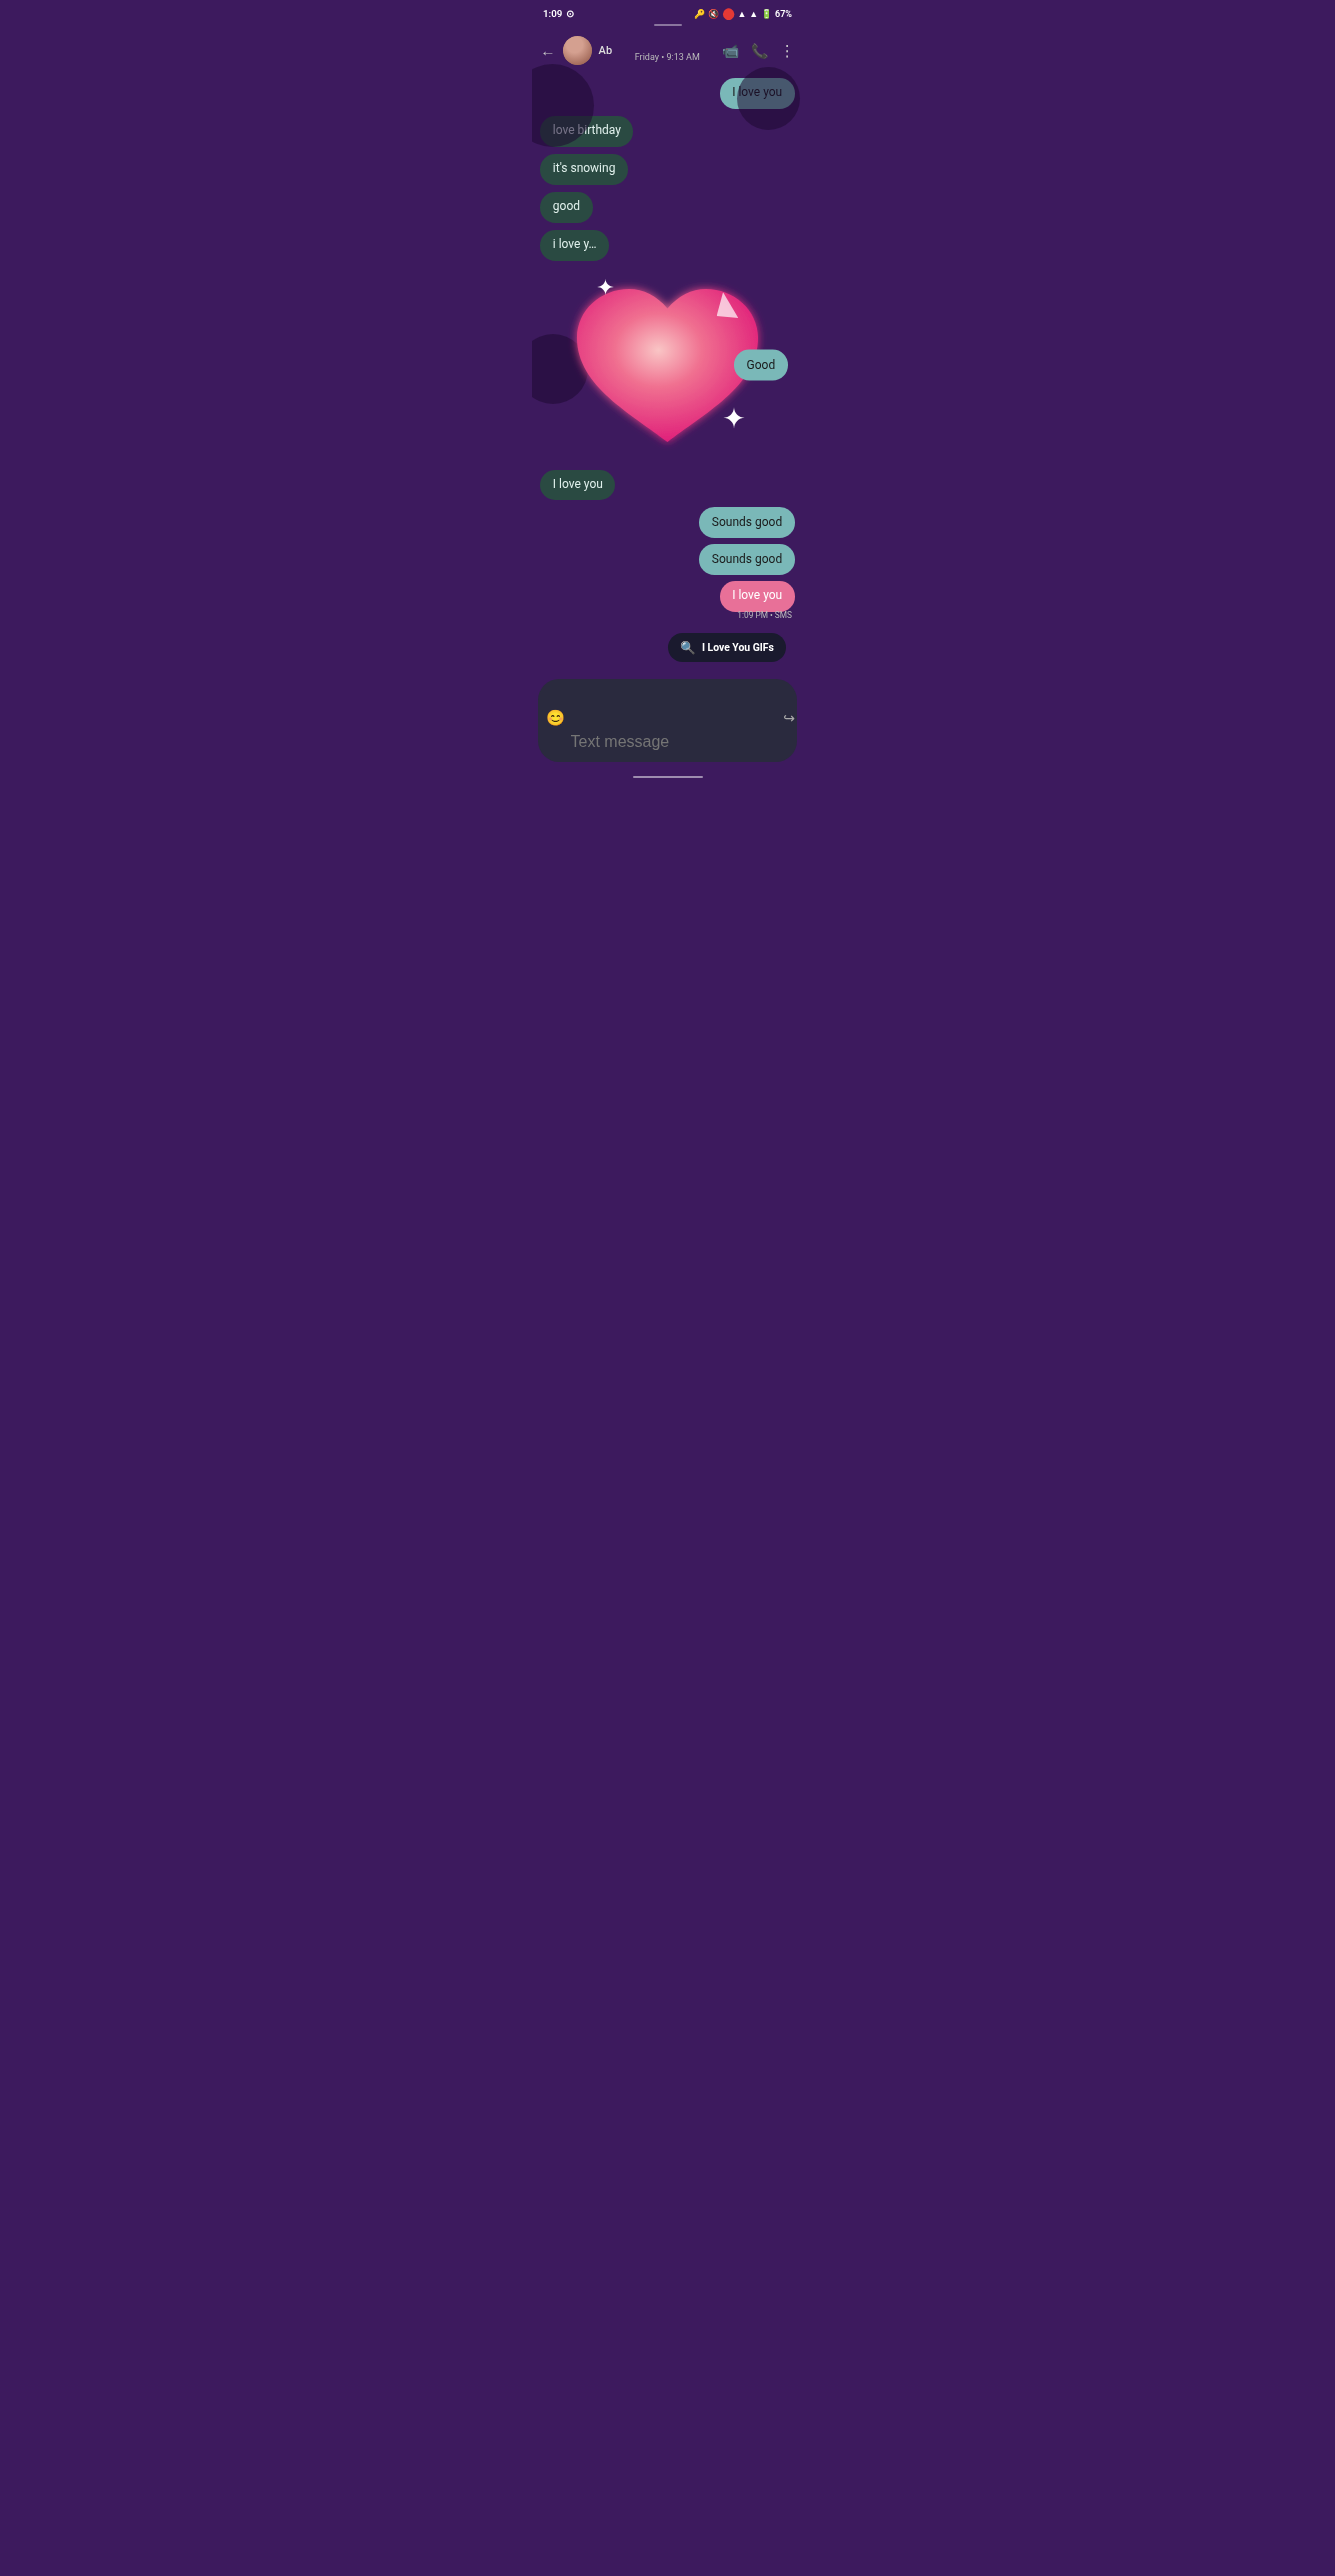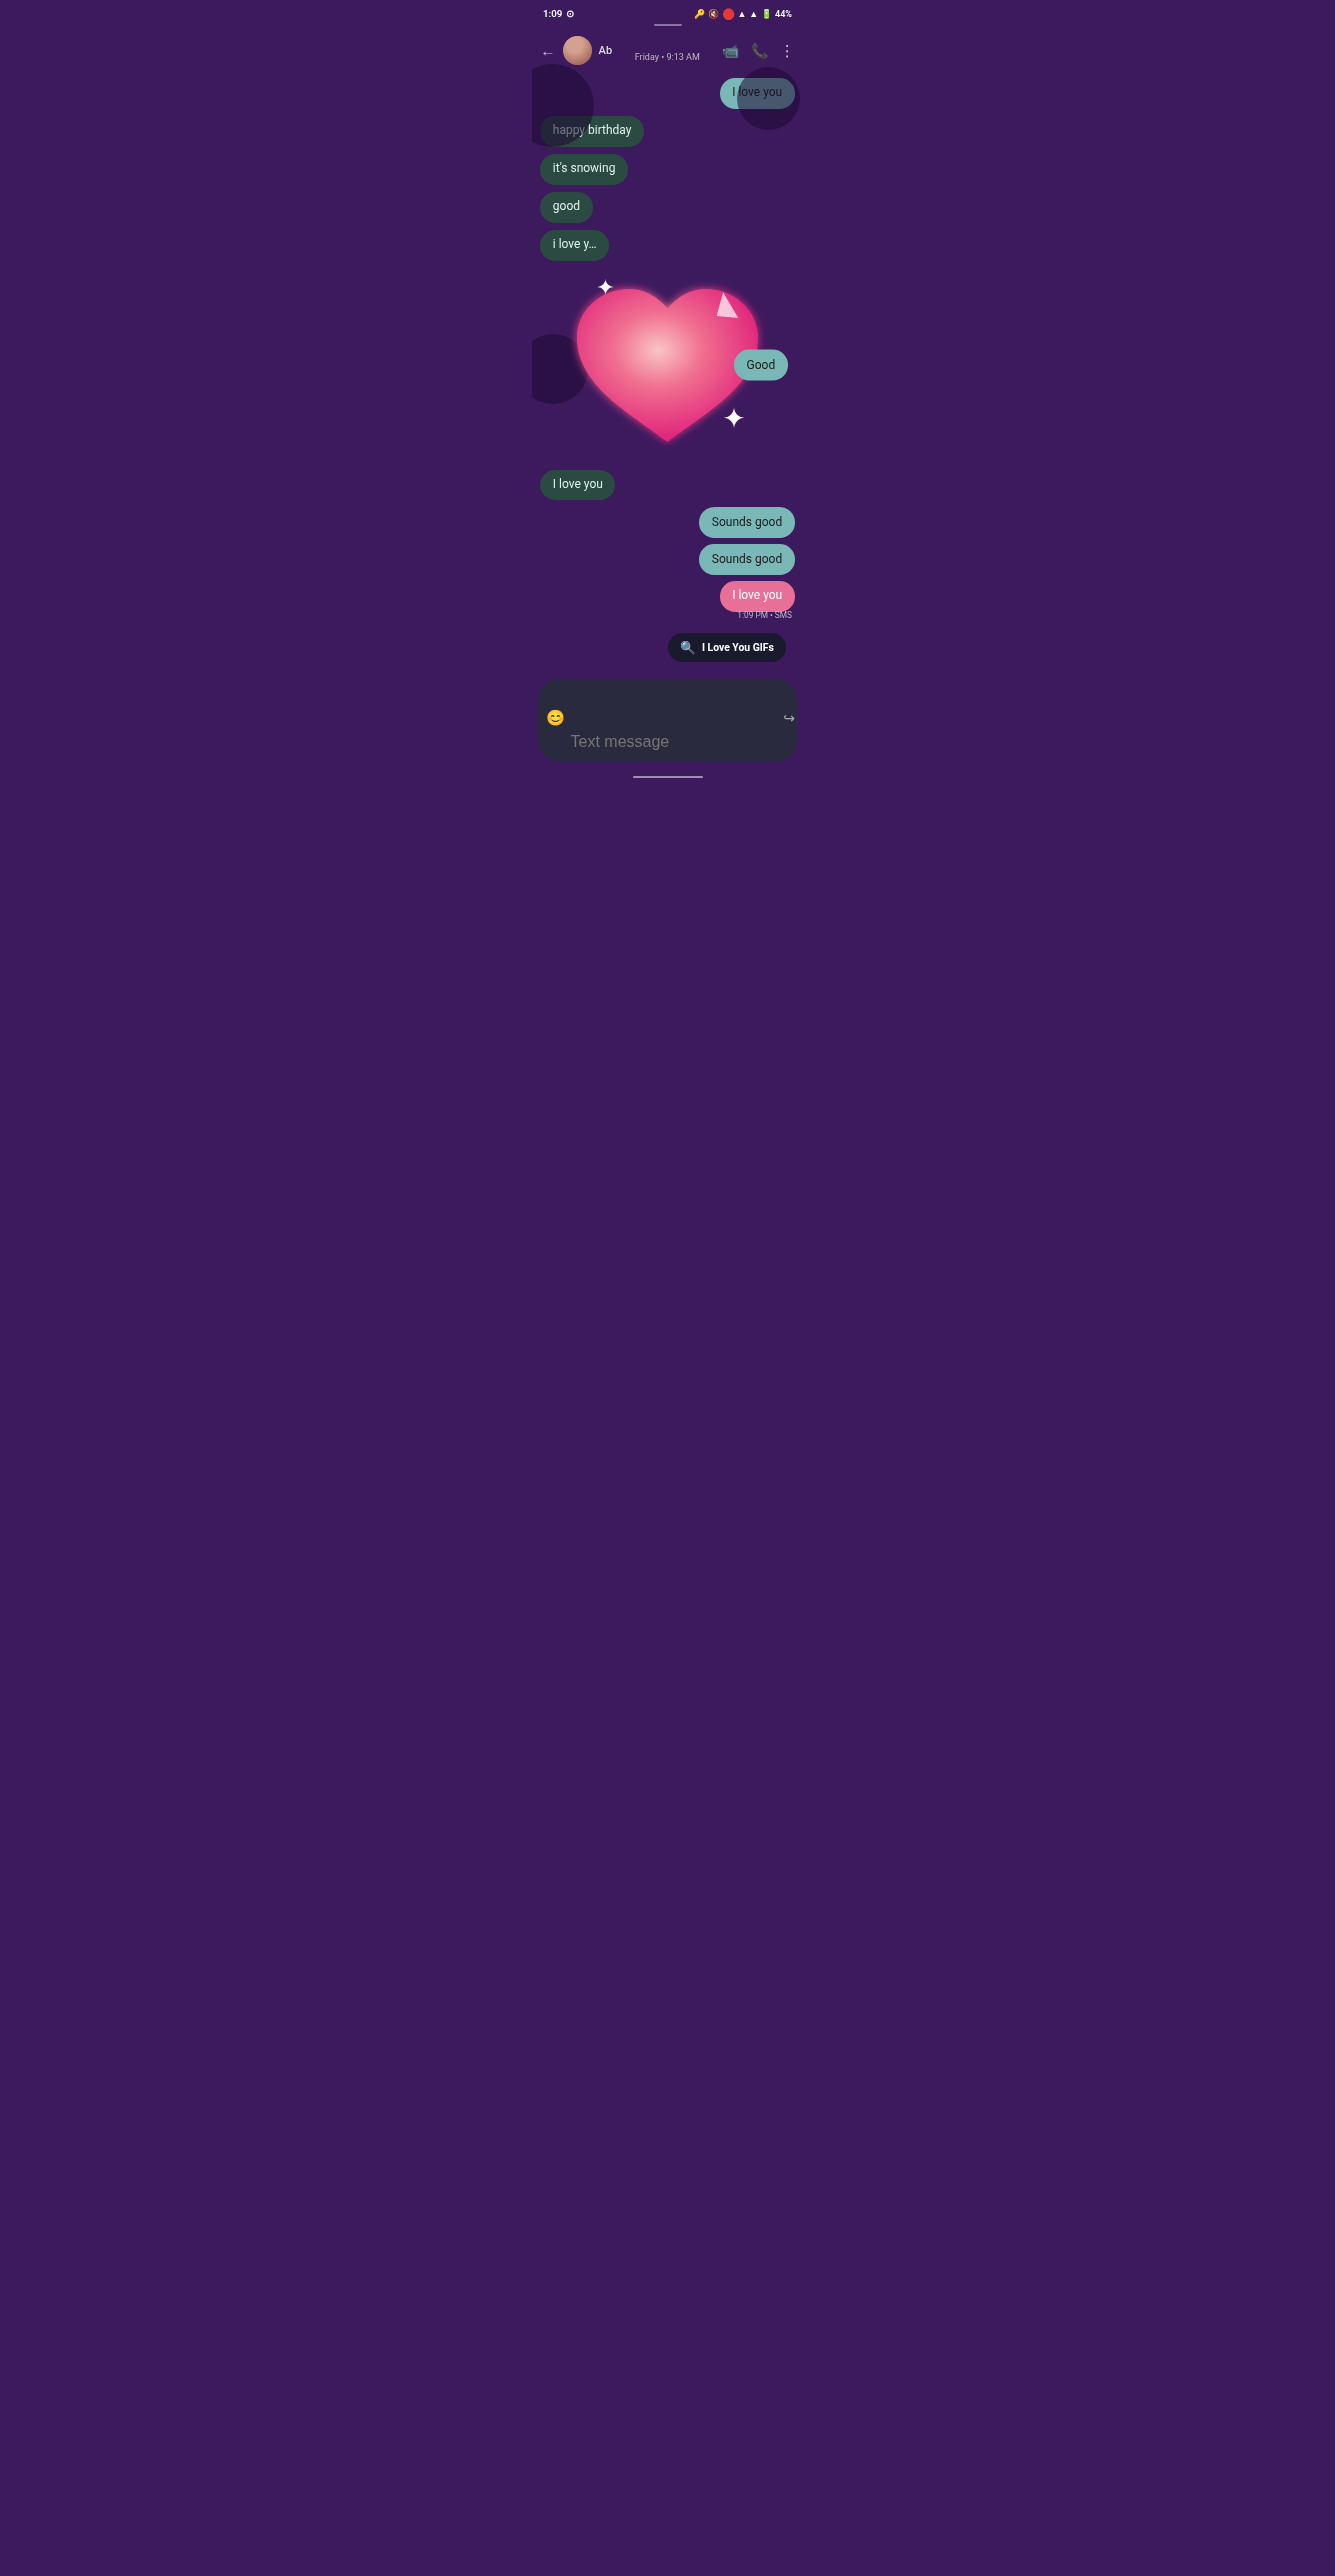--- a/index.html
+++ b/index.html
@@ -261,21 +261,21 @@
     <span>1:09</span>
     <span>⊙</span>
   </div>
   <div class="status-right">
     <span>🔑</span>
     <span>🔇</span>
     <span style="color:#e53935;font-size:11px;">⬤</span>
     <span>▲</span>
     <span>▲</span>
     <span>🔋</span>
-    <span>44%</span>
+    <span>67%</span>
   </div>
 </div>
 
 <div class="drag-handle"></div>
 
 <div class="header">
   <span class="header-back">←</span>
   <div class="avatar">
     <div class="avatar-inner"></div>
   </div>
@@ -291,21 +291,21 @@
 <div class="messages">
 
   <div class="deco-circle" style="width:83px;height:83px;top:-7px;left:-21px;"></div>
   <div class="deco-circle" style="width:63px;height:63px;top:-3.5px;right:3.5px;"></div>
 
   <div class="msg-row right">
     <div class="bubble bubble-sent">I love you</div>
   </div>
 
   <div class="msg-row left">
-    <div class="bubble bubble-received">happy birthday</div>
+    <div class="bubble bubble-received">love birthday</div>
   </div>
 
   <div class="msg-row left">
     <div class="bubble bubble-received">it's snowing</div>
   </div>
 
   <div class="msg-row left">
     <div class="bubble bubble-received">good</div>
   </div>
 

